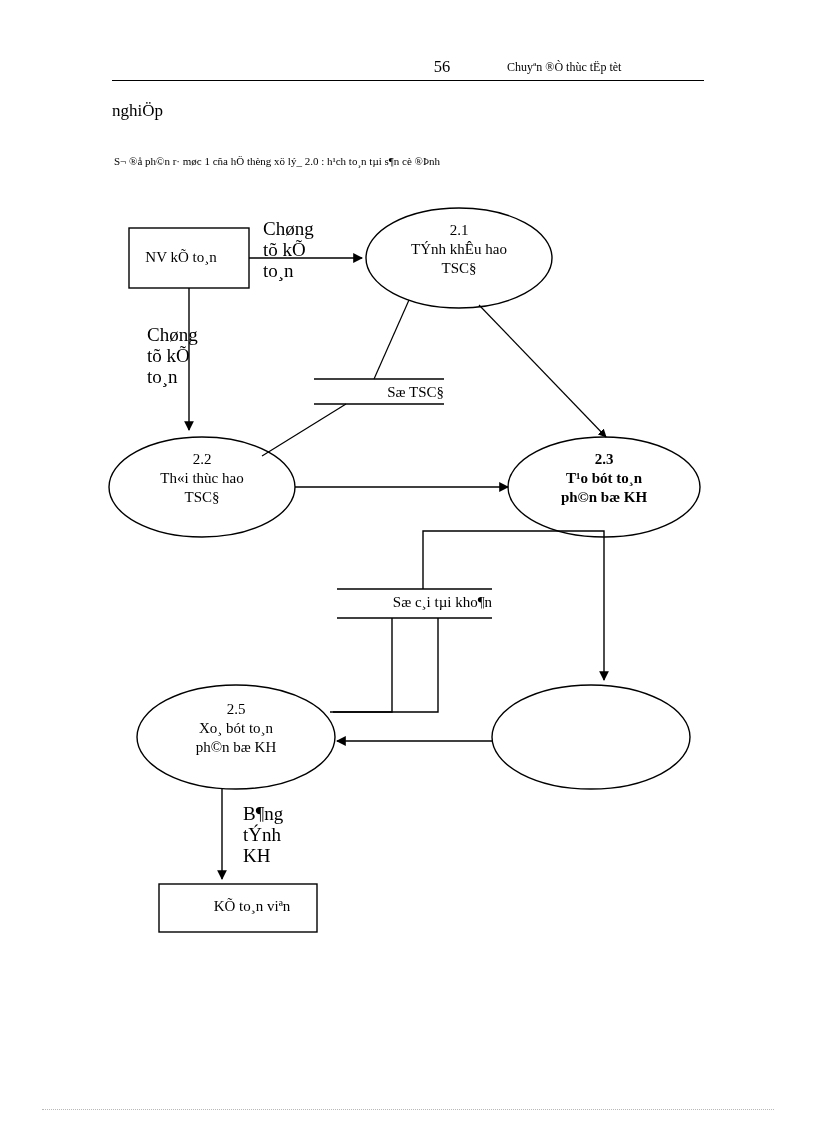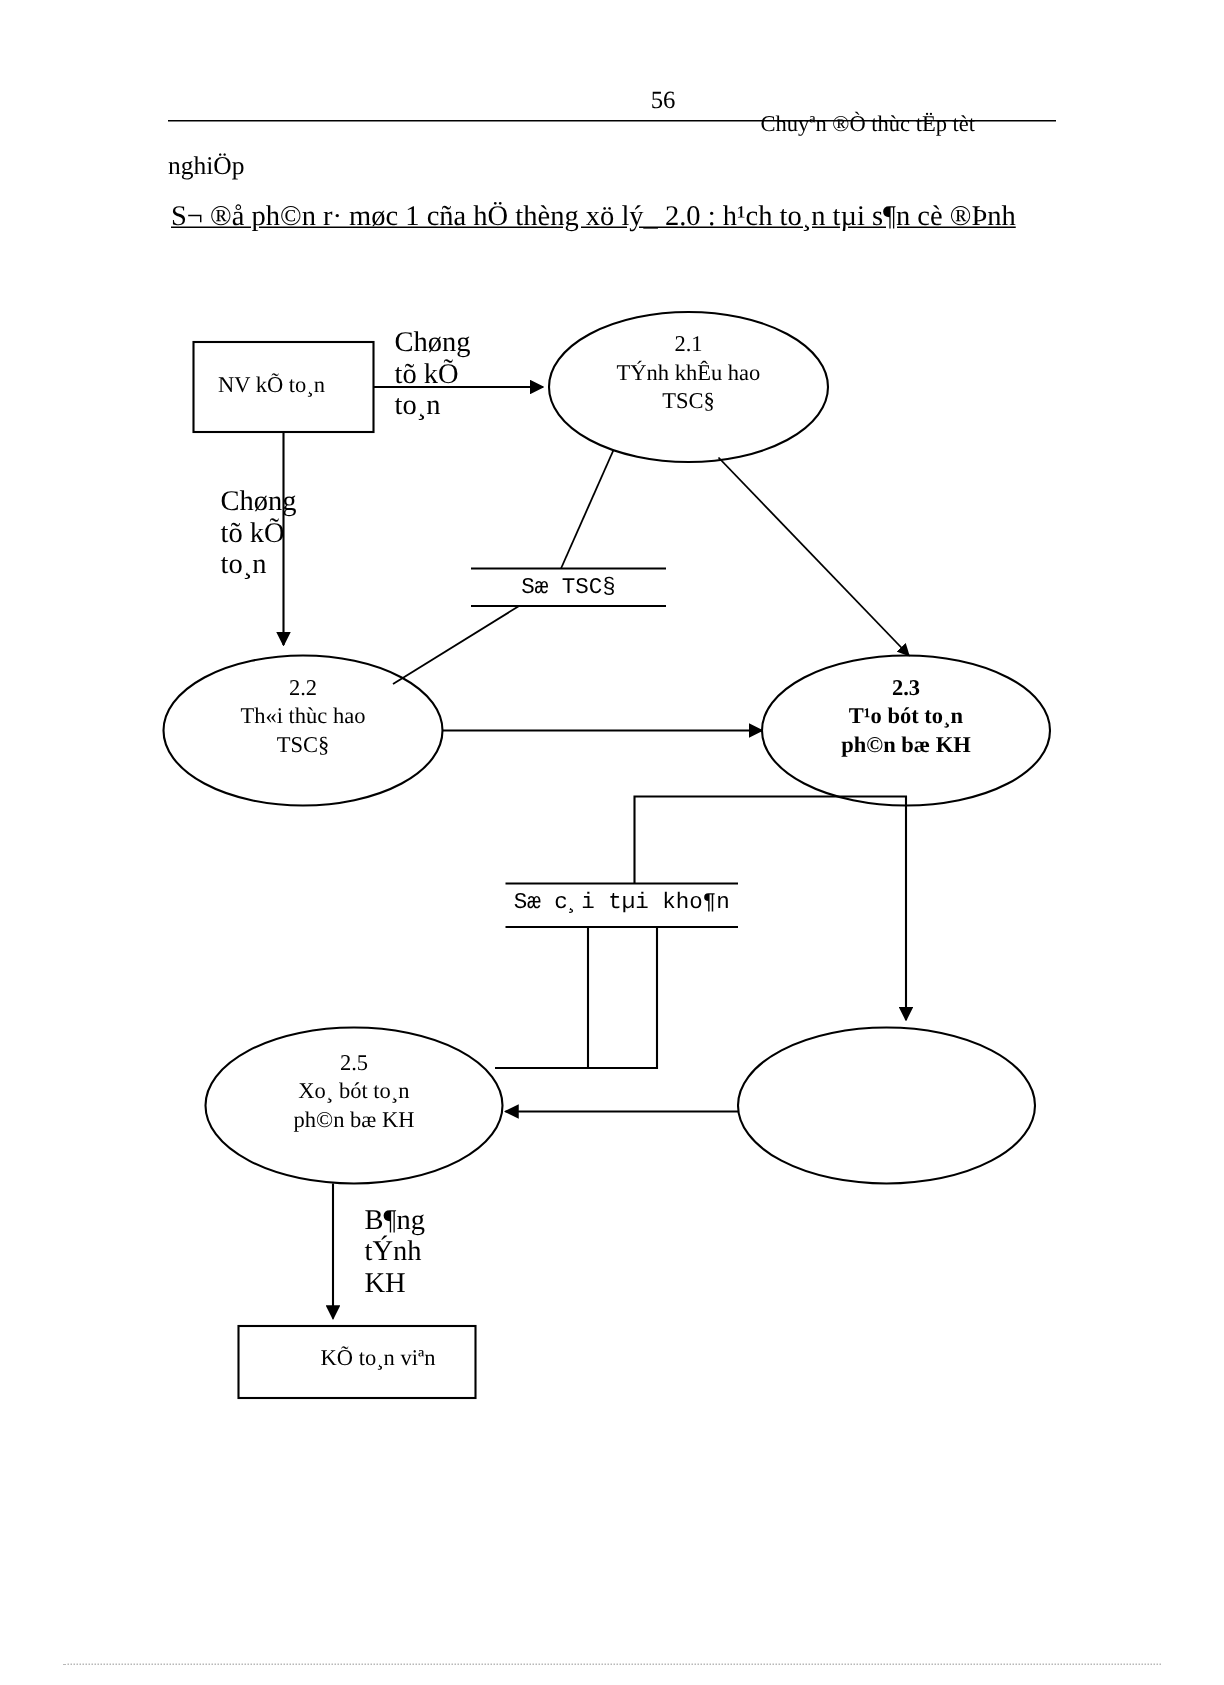--- a/index.html
+++ b/index.html
@@ -41,41 +41,40 @@
     left: 300px;
     top: 0px;
     width: 60px;
     text-align: center;
     font-size: 16.5px;
     line-height: 22px;
   }
   .header-title {
     position: absolute;
     left: 395px;
-    top: 16px;
-    font-size: 15px;
+    top: 0px;
+    font-size: 12px;
     line-height: 22px;
     white-space: nowrap;
   }
   .header-title-cont {
     position: absolute;
     left: 112px;
     top: 100px;
     font-size: 17px;
     line-height: 22px;
   }
 
   
   .caption {
     position: absolute;
     left: 114px;
-    top: 134px;
-    font-size: 19px;
-    line-height: 22px;
-    text-decoration: underline;
+    top: 150px;
+    font-size: 11px;
+    line-height: 22px;
     white-space: nowrap;
   }
 
   
   .diagram {
     position: absolute;
     left: 0;
     top: 0;
     width: 816px;
     height: 1123px;
@@ -97,25 +96,24 @@
     display: block;
   }
   .flow-label {
     position: absolute;
     font-size: 19px;
     line-height: 21px;
     white-space: nowrap;
   }
   .store-label {
     position: absolute;
-    text-align: center;
+    text-align: right;
     font-size: 15px;
     line-height: 20px;
     white-space: nowrap;
-    font-family: Liberation Mono, monospace;
   }
 
   .bottom-rule {
     position: absolute;
     left: 42px;
     top: 1109px;
     width: 732px;
     border-bottom: 1px dotted #b8b8b8;
   }
 </style>

